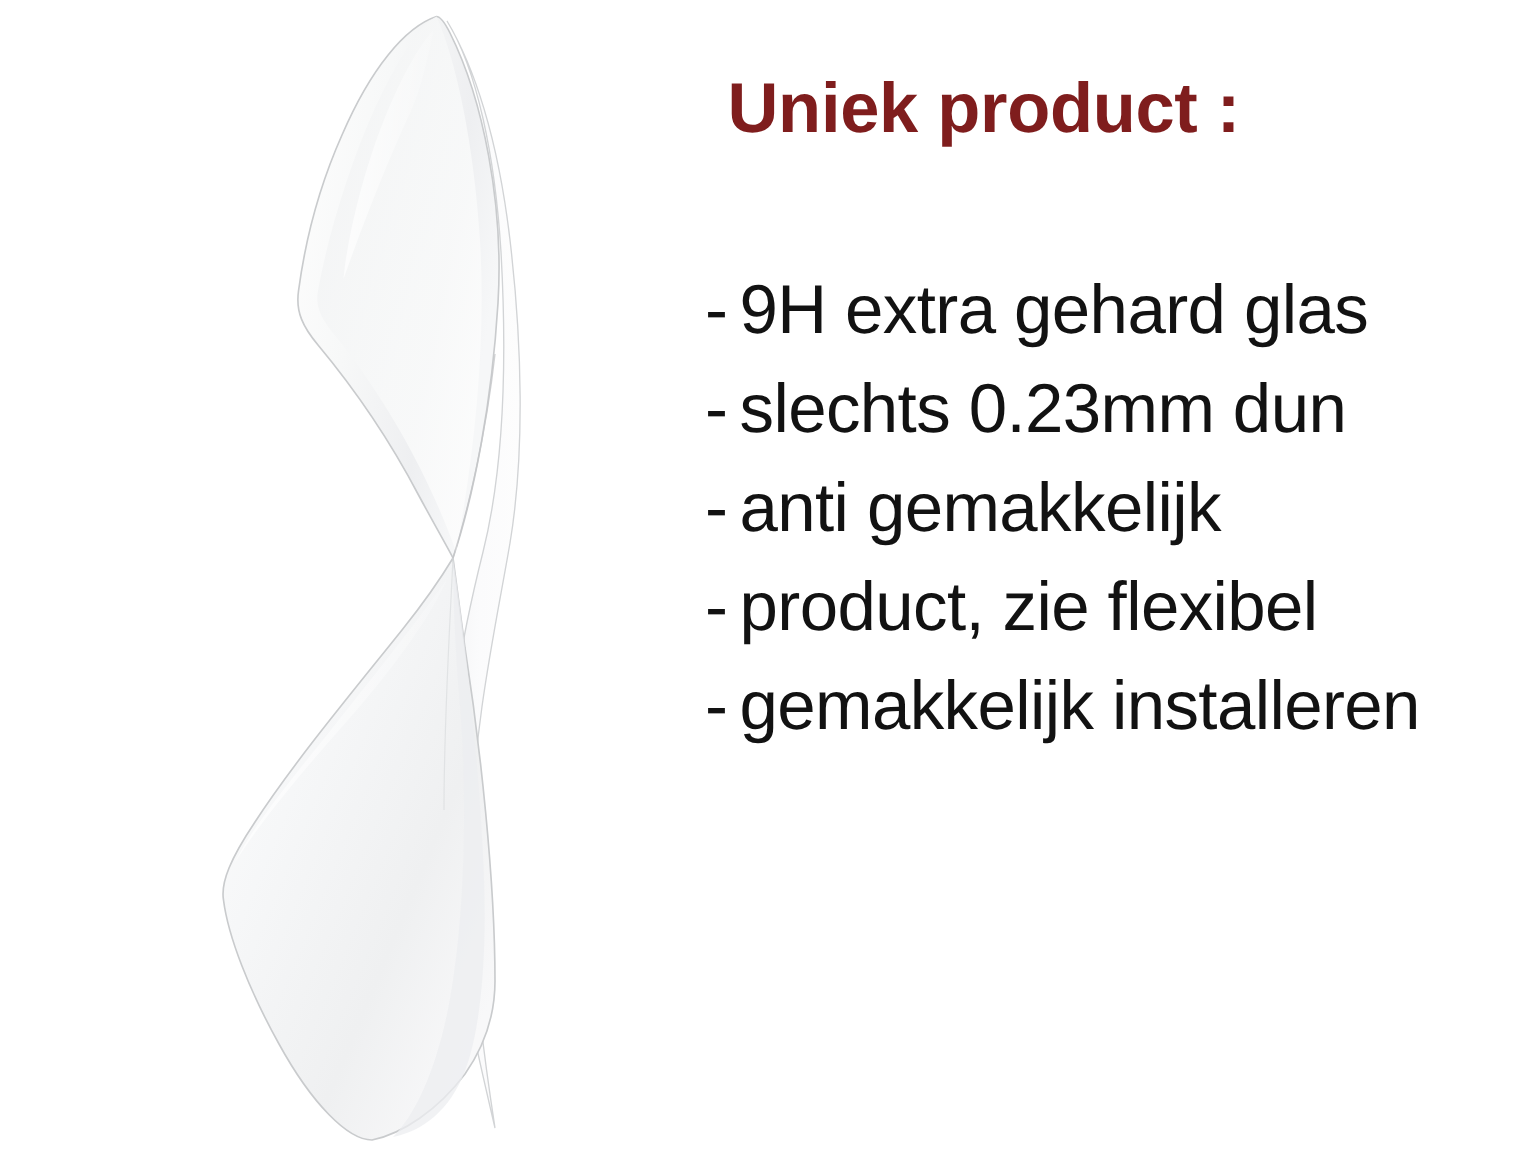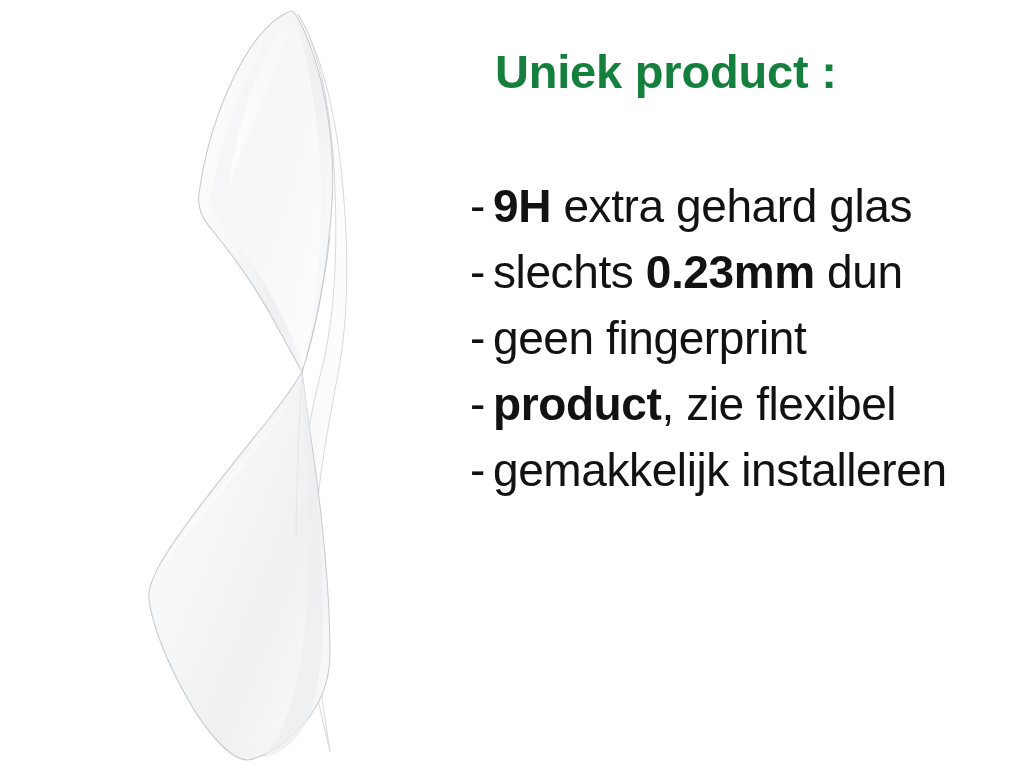--- a/index.html
+++ b/index.html
@@ -37,25 +37,25 @@
   #text-column {
     position: absolute;
     left: 470px;
     top: 0px;
     width: 554px;
     height: 768px;
   }
 
   #product-heading {
     position: absolute;
-    left: 25px;
+    left: 15px;
     top: 47px;
     font-size: 47px;
     font-weight: bold;
-    color: #15803d;
+    color: #7f1d1d;
     letter-spacing: -0.2px;
     white-space: nowrap;
     line-height: 1.08;
   }
 
   #feature-list {
     position: absolute;
     left: 0px;
     top: 178px;
     width: 554px;
@@ -71,21 +71,21 @@
     white-space: nowrap;
     letter-spacing: -0.4px;
     line-height: 56px;
   }
   .bullet-dash {
     display: inline-block;
     width: 23px;
     color: #121212;
   }
   .feat-strong {
-    font-weight: bold;
+    font-weight: normal;
   }
   .feat-normal {
     font-weight: normal;
     text-align: center;
   }
 </style>
 </head>
 <body>
 
 <div id="canvas">
@@ -199,21 +199,21 @@
 
       <li>
         <span class="bullet-dash">-</span><span class="feat-strong">9H</span><span class="feat-normal"> extra gehard glas</span>
       </li>
 
       <li>
         <span class="bullet-dash">-</span><span class="feat-normal">slechts </span><span class="feat-strong">0.23mm</span><span class="feat-normal"> dun</span>
       </li>
 
       <li>
-        <span class="bullet-dash">-</span><span class="feat-normal">geen fingerprint</span><span class="feat-normal"></span>
+        <span class="bullet-dash">-</span><span class="feat-normal">anti gemakkelijk</span><span class="feat-normal"></span>
       </li>
 
       <li>
         <span class="bullet-dash">-</span><span class="feat-strong">product</span><span class="feat-normal">, zie flexibel</span>
       </li>
 
 
       <li>
         <span class="bullet-dash">-</span><span class="feat-normal">gemakkelijk installeren</span><span class="feat-normal"></span>
       </li>

